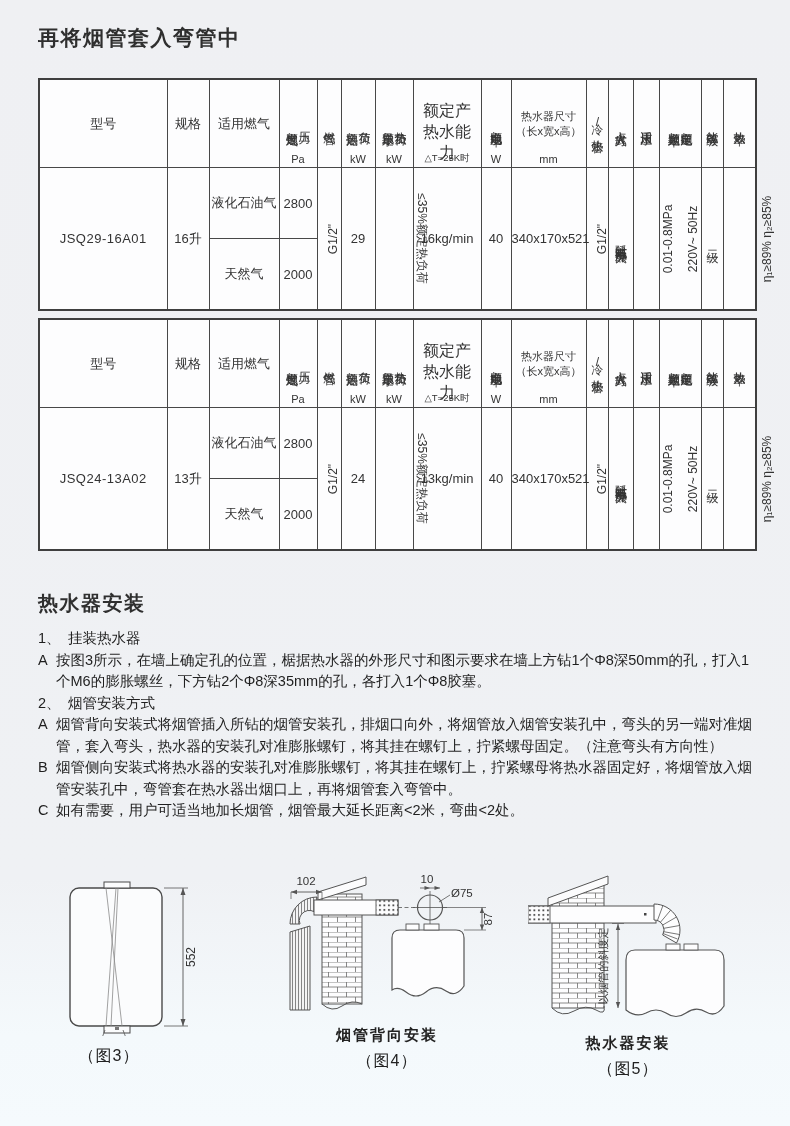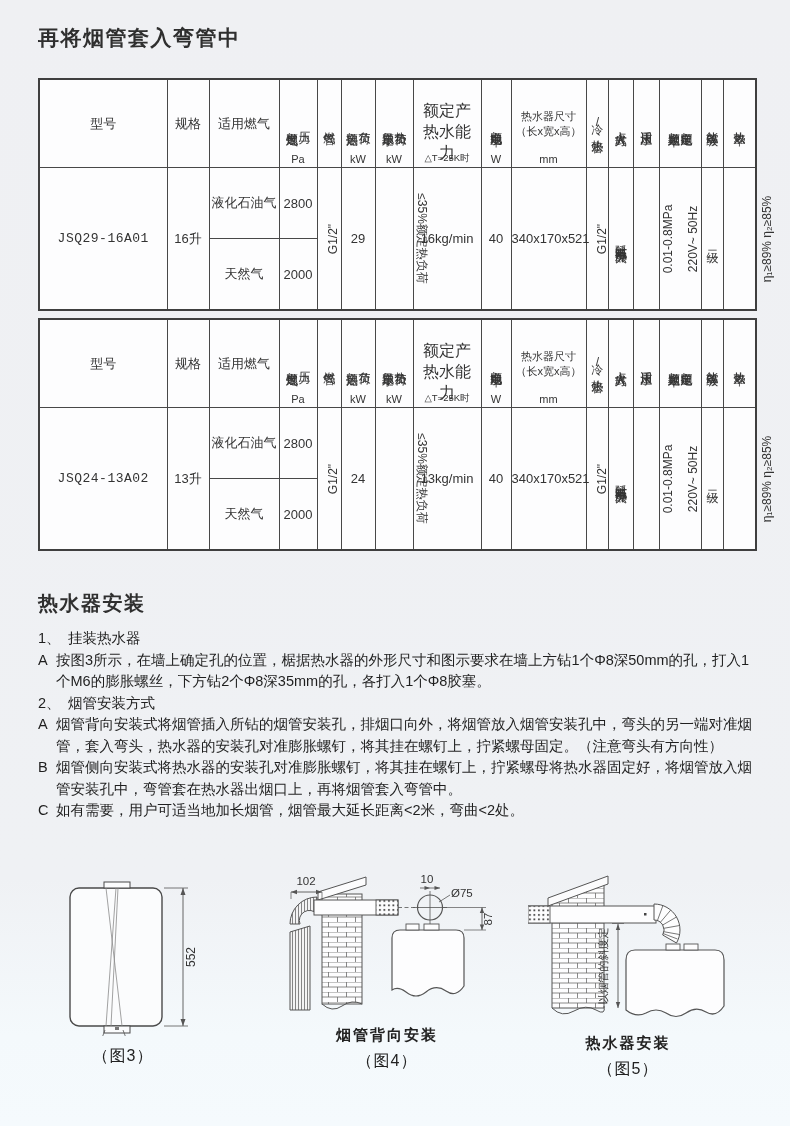--- a/index.html
+++ b/index.html
@@ -17,21 +17,21 @@
   tr.hrow th{height:87px;font-size:13px;}
   .hc{position:relative;height:87px;display:flex;flex-direction:column;align-items:center;justify-content:center;}
   .unit{position:absolute;bottom:2px;left:0;right:0;font-size:11px;}
   .unit.tiny{font-size:9.5px;}
   .vt{writing-mode:vertical-rl;text-orientation:upright;font-size:12px;line-height:1.05;letter-spacing:1px;}
   .vcols{display:flex;flex-direction:row;align-items:flex-start;}
   .vdata{writing-mode:vertical-rl;text-orientation:upright;font-size:12px;letter-spacing:1px;}
   .rot{display:inline-block;transform:rotate(-90deg);white-space:nowrap;font-size:12px;}
   .rotcw{display:inline-block;transform:rotate(90deg);white-space:nowrap;font-size:12px;}
   tr.r1 td,tr.r2 td{height:70px;font-size:13px;}
-  td.model{font-size:14.5px;letter-spacing:.5px;font-family:Liberation Mono, monospace;}
+  td.model{font-size:14.5px;letter-spacing:.5px;}
   .hl{font-size:13px;}
   .hl.wrap{font-size:16px;line-height:1.3;padding:0 2px;margin-top:18px;}
   .hl.small{font-size:11px;line-height:1.35;padding:0 1px;}
   td.dims{font-size:11.5px;}
   td.gasname{font-size:12.5px;}
 
   .inst{left:38px;top:628px;width:720px;font-size:14.5px;line-height:21.5px;color:#1f1f1f;}
   .inst-item{display:flex;}
   .inst-item .lb{flex:0 0 auto;}
   .inst-item.num .lb{width:30px;}
@@ -358,21 +358,21 @@
     <line x1="141" y1="10" x2="141" y2="148" stroke="#555" stroke-width="0.9"></line>
     <polygon points="141,10 138.5,17 143.5,17" fill="#555"></polygon>
     <polygon points="141,148 138.5,141 143.5,141" fill="#555"></polygon>
     <text transform="rotate(-90 153 79)" x="153" y="79" font-size="12" text-anchor="middle">552</text>
     <path d="M63 152 L54 176 M81 152 L90 176" stroke="#555" stroke-width="0.8"></path>
     <line x1="30" y1="171" x2="94" y2="171" stroke="#555" stroke-width="0.9"></line>
     <polygon points="57,171 64,168.5 64,173.5" fill="#555"></polygon>
     <polygon points="87,171 80,168.5 80,173.5" fill="#555"></polygon>
     <text x="41" y="167" font-size="12" text-anchor="middle">100</text>
   </svg>
-  <div class="abs figcap" style="left:38px;top:1046px;width:170px;">（图3）</div>
+  <div class="abs figcap" style="left:24px;top:1046px;width:170px;">（图3）</div>
 
   <svg class="abs" style="left:288px;top:872px;" width="235" height="150" viewBox="0 0 235 150">
     <defs>
       <pattern id="brick4" width="18" height="10" patternUnits="userSpaceOnUse">
         <rect width="18" height="10" fill="#fdfdfe"></rect>
         <path d="M0 0H18M0 5H18M4.5 0V5M13.5 5V10" stroke="#6b6b6b" stroke-width="0.8" fill="none"></path>
       </pattern>
       <pattern id="hatch4" width="3" height="3" patternUnits="userSpaceOnUse">
         <rect width="3" height="3" fill="#f3f3f4"></rect>
         <path d="M1.5 0V3" stroke="#555" stroke-width="0.7"></path>

